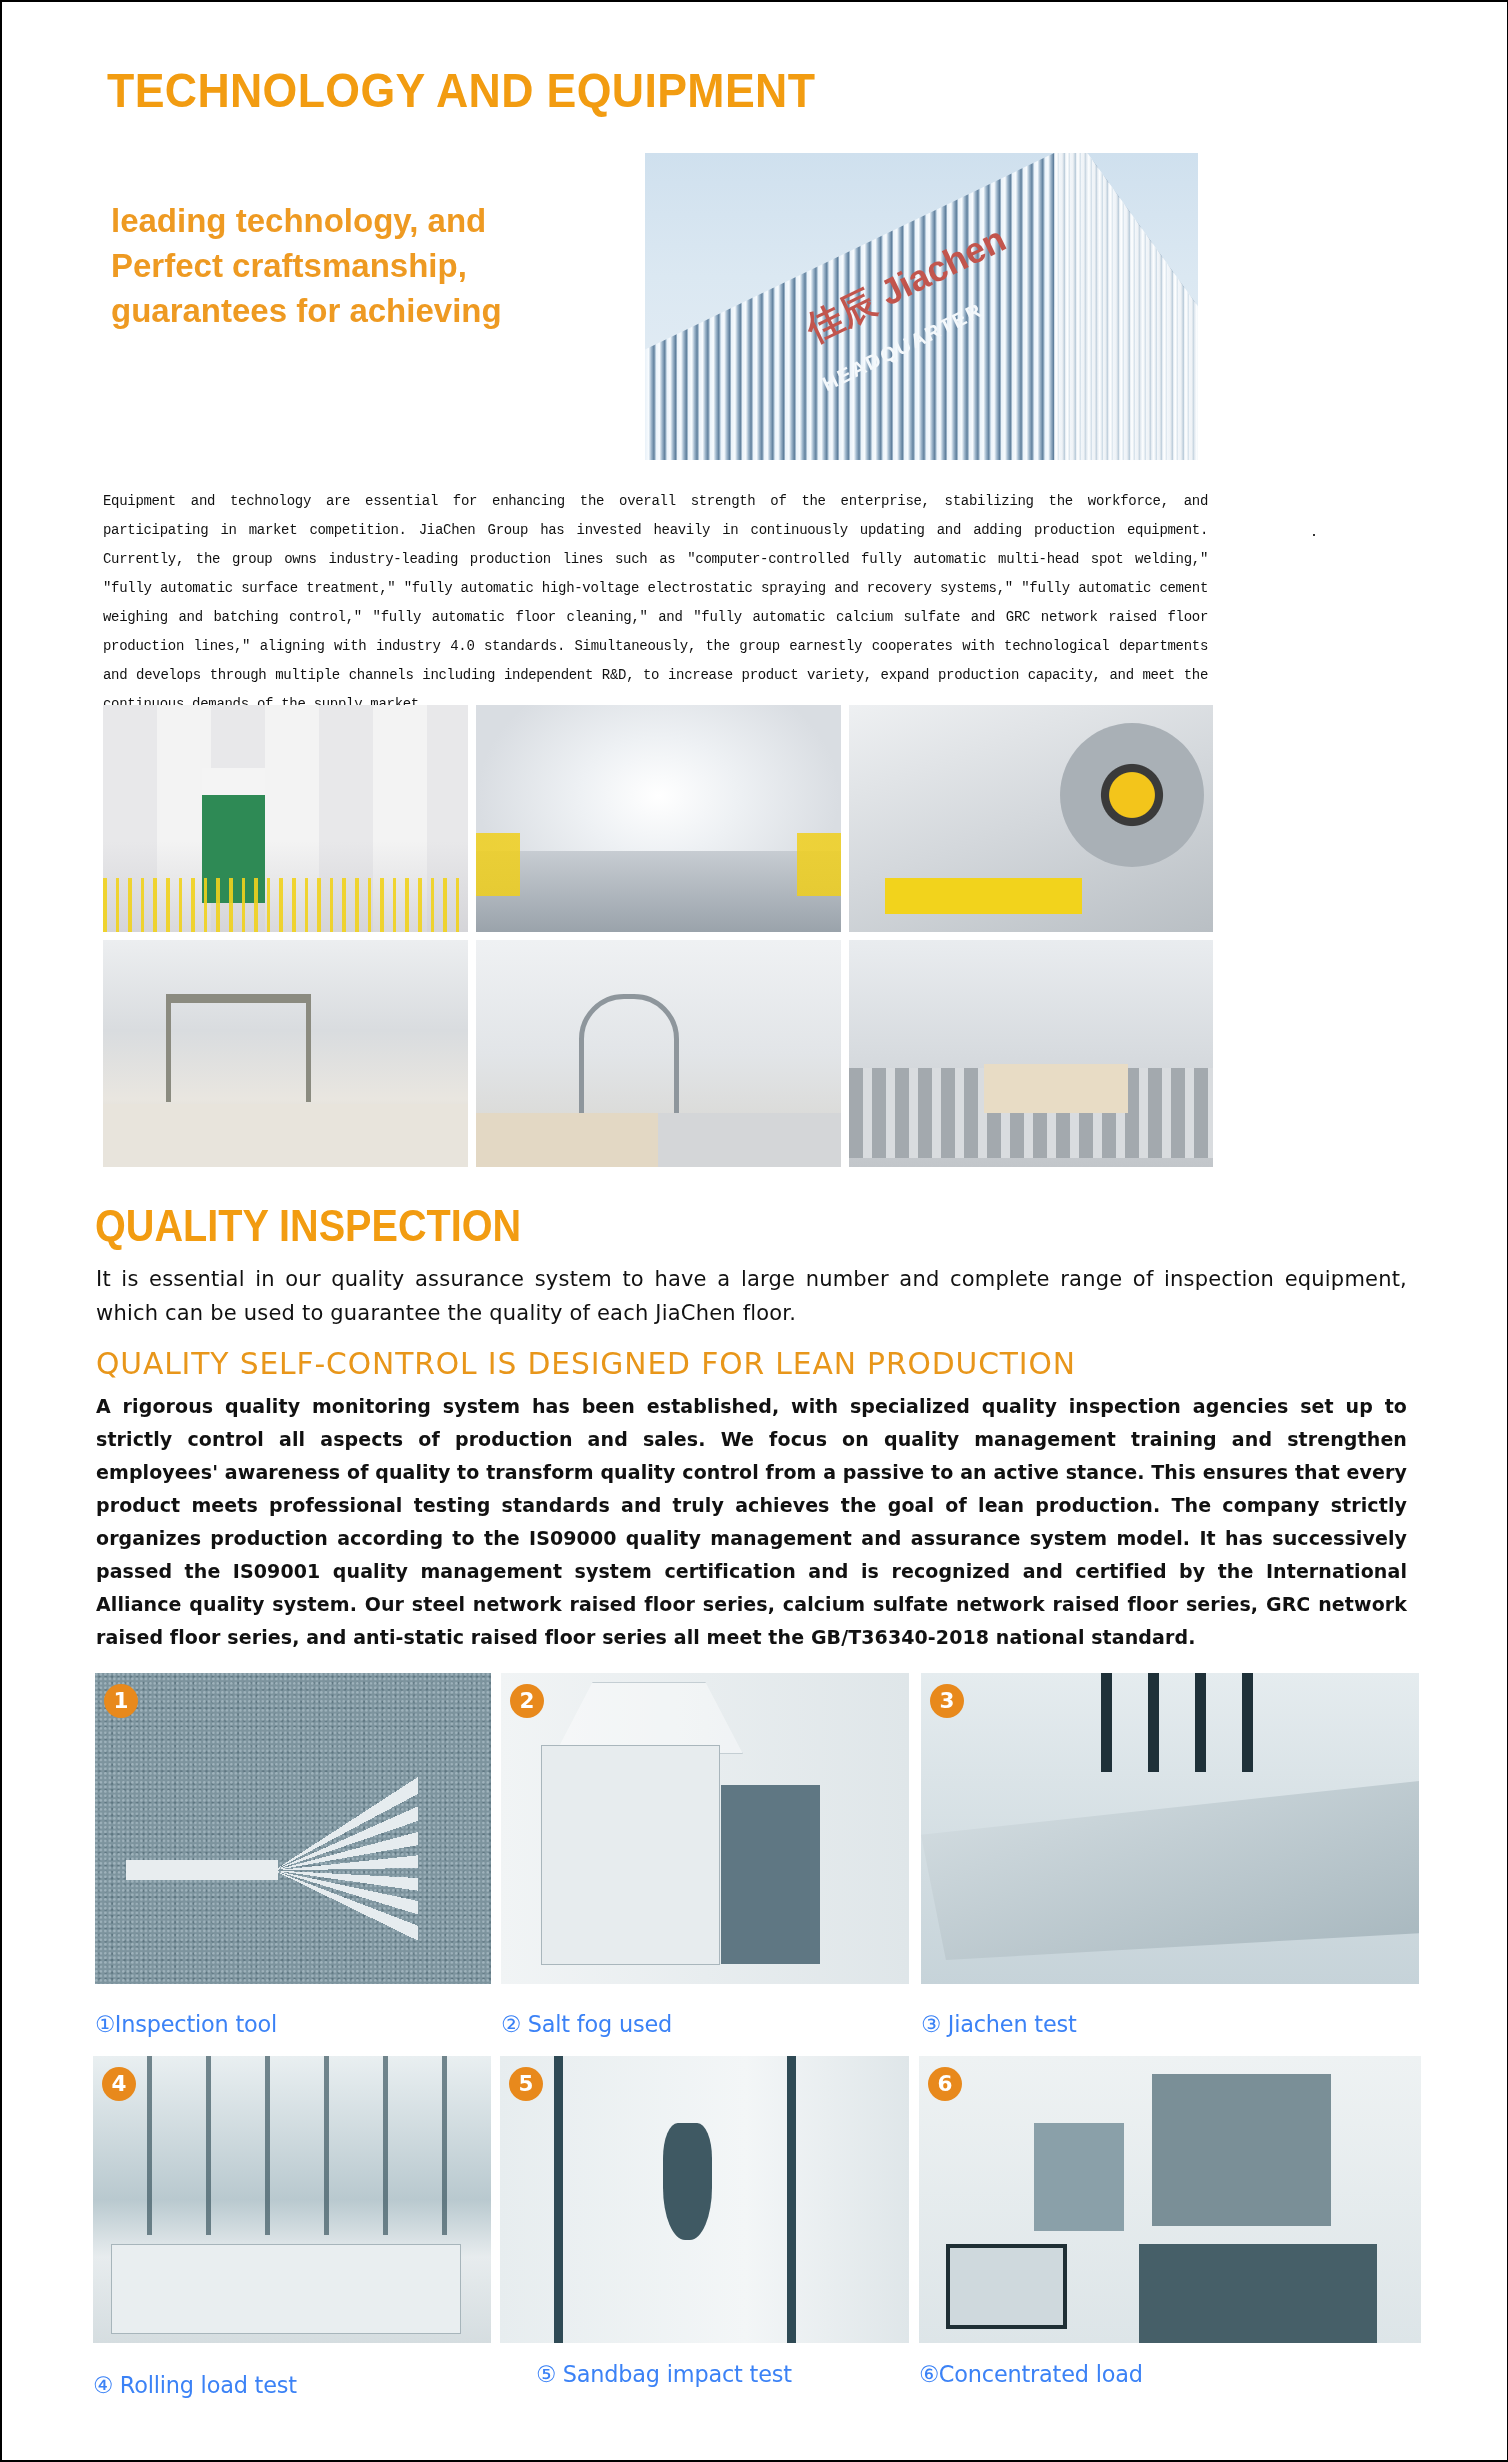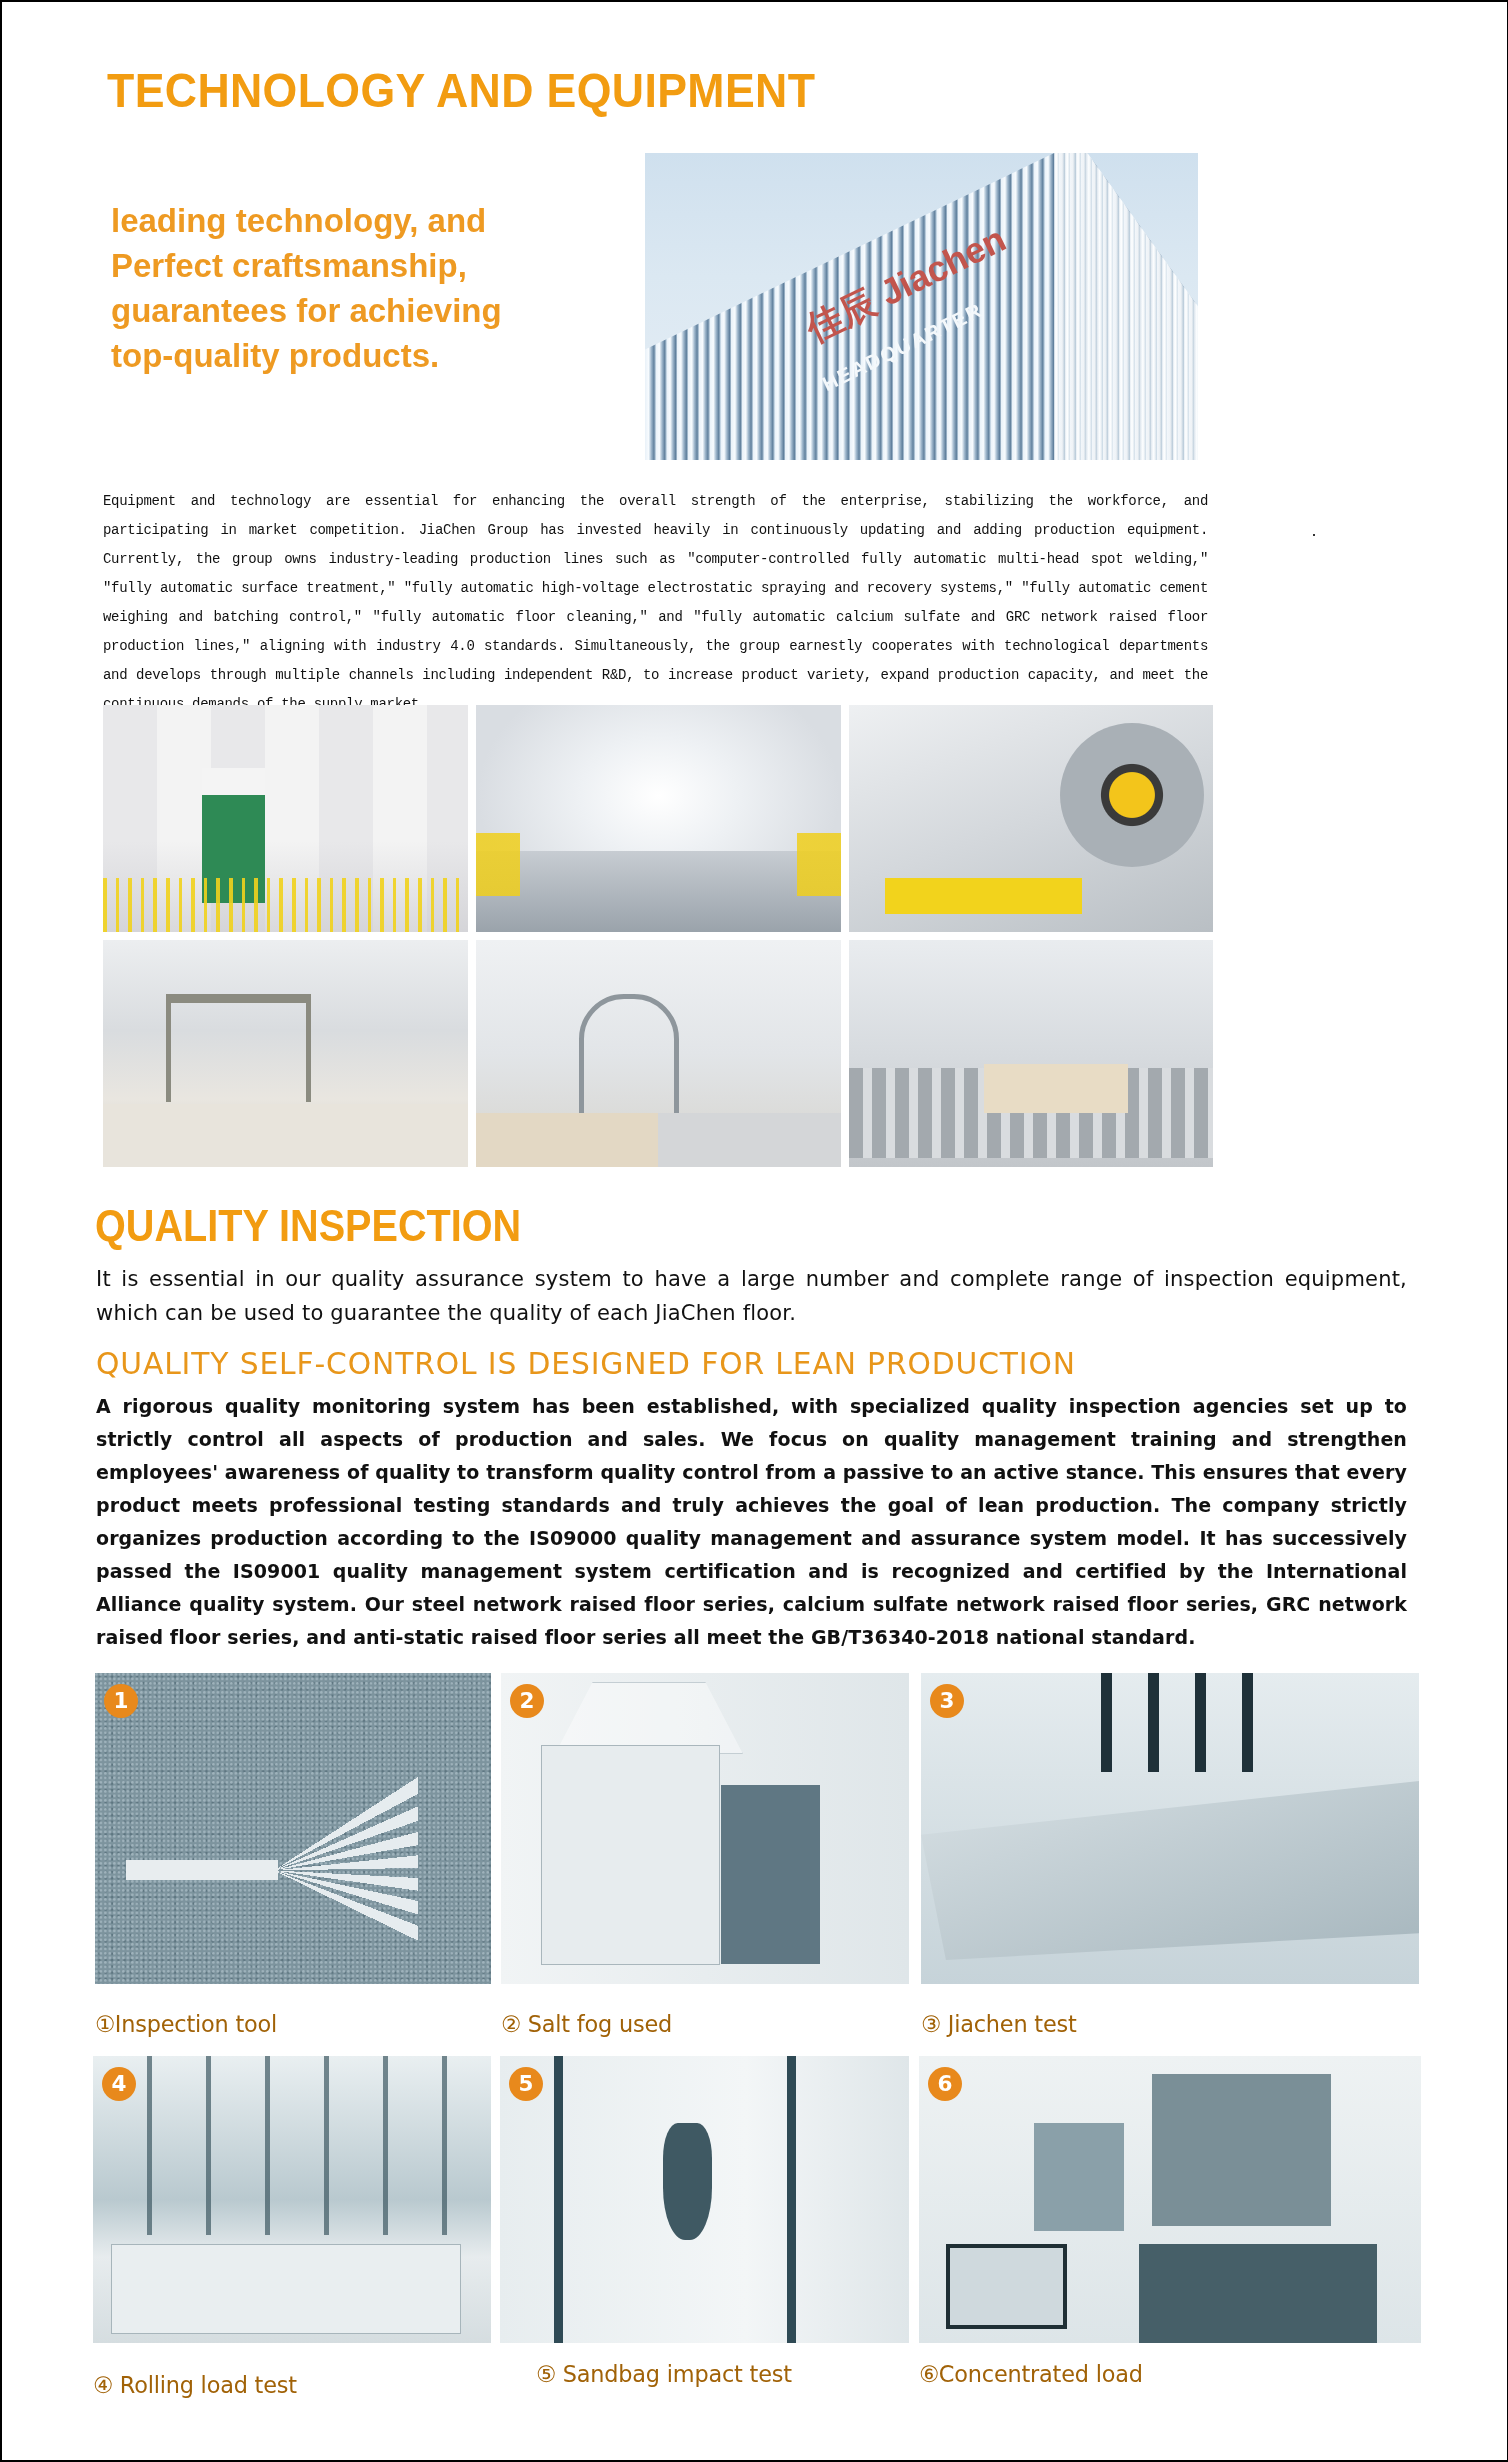--- a/index.html
+++ b/index.html
@@ -116,21 +116,21 @@
   .insp { position: absolute; }
   .insp .ph { position: absolute; left: 0; top: 0; overflow: hidden;
      background: linear-gradient(160deg, #d9e3e8 0%, #b8c9d1 45%, #8ea5b0 100%); }
   .insp .badge {
     position: absolute; left: 9px; top: 10.8px; width: 34px; height: 34px; border-radius: 50%;
     background: #E8891C; color: #fff; font-family: "DejaVu Sans", sans-serif; font-weight: 700;
     font-size: 21.5px; line-height: 34px; text-align: center;
   }
   .insp .cap {
     position: absolute; left: 0; white-space: nowrap;
-    font-family: "DejaVu Sans", sans-serif; font-size: 22.4px; color: #a16207; letter-spacing: -0.2px;
+    font-family: "DejaVu Sans", sans-serif; font-size: 22.4px; color: #3b82f6; letter-spacing: -0.2px;
   }
   .p1 { background:
       radial-gradient(circle at 30% 30%, #9fb3bc 0 0.9px, transparent 1.8px),
       radial-gradient(circle at 70% 60%, #5e7681 0 0.9px, transparent 1.8px),
       #7d949e !important; background-size: 4.5px 4.5px, 6.3px 6.3px, auto !important; }
   .p1 .fan { position:absolute; left:179px; top:99px; width:144px; height:179px;
       background: repeating-conic-gradient(from 300deg at 0% 55%, #e6ecef 0deg 5deg, transparent 5deg 9deg);
       clip-path: polygon(0 55%, 100% 0, 100% 100%); }
   .p1 .handle { position:absolute; left:31px; top:187px; width:152px; height:20px; background:#e8edef; }
   .p2 { background: linear-gradient(90deg, #f1f4f5 0%, #dfe6e9 100%) !important; }
@@ -162,21 +162,20 @@
 <body>
 
 <div class="frame">
 
   <h1 class="h1">TECHNOLOGY AND EQUIPMENT</h1>
 
   <div class="tagline">
     <span>leading technology, and</span>
     <span>Perfect craftsmanship,</span>
     <span>guarantees for achieving</span>
-    <span>top-quality products.</span>
   </div>
 
   <div class="building">
     <div class="facade"></div>
     <div class="sideface"></div>
     <div class="logo">佳辰 Jiachen</div>
     <div class="hq">HEADQUARTER</div>
   </div>
 
   <div class="stray-dot"></div>

